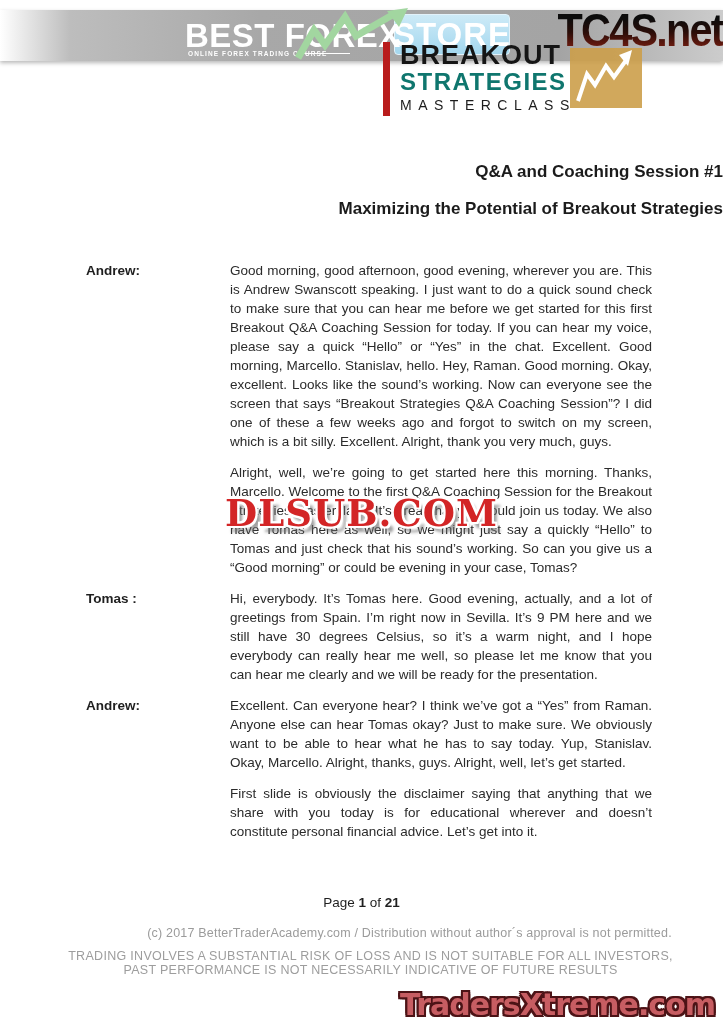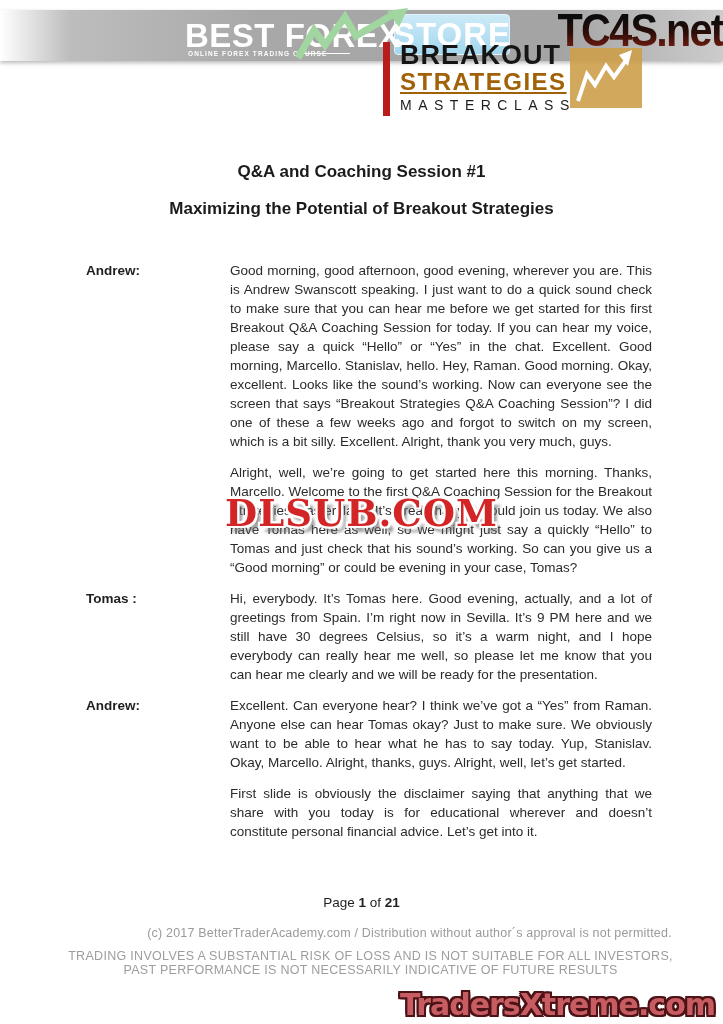--- a/index.html
+++ b/index.html
@@ -38,29 +38,29 @@
     transform:scaleX(.88);transform-origin:right top;
     background:linear-gradient(#0c0c0c 30%,#2a0d08 55%,#8d2314 95%);
     -webkit-background-clip:text;background-clip:text;color:transparent;
   }
   
   .breakout-block{
     position:absolute;top:42px;left:383px;z-index:5;
     border-left:7px solid #b91c1c;padding-left:10px;background:transparent;
   }
   .breakout-l1{font-size:27px;font-weight:bold;color:#151515;letter-spacing:1px;line-height:27px;}
-  .breakout-l2{font-size:24px;font-weight:bold;color:#a16207;letter-spacing:1.5px;line-height:26px;text-decoration:underline;}
+  .breakout-l2{font-size:24px;font-weight:bold;color:#0f766e;letter-spacing:1.5px;line-height:26px;}
   .breakout-l3{font-size:14px;color:#1c1c1c;letter-spacing:6.5px;line-height:21px;}
   .gold-square{
     position:absolute;top:48px;left:570px;width:72px;height:60px;z-index:4;
     background:rgba(204,159,74,.9);
   }
   
   .title1,.title2{
-    position:absolute;left:0;width:723px;text-align:center;
+    position:absolute;left:0;width:723px;text-align:right;
     font-size:17px;font-weight:bold;color:#1b1b1b;
   }
   .title1{top:162px;}
   .title2{top:199px;}
   
   .transcript{position:absolute;top:261px;left:86px;width:566px;}
   .speech{display:flex;}
   .speaker{
     flex:none;width:136px;font-size:13.5px;font-weight:bold;line-height:19px;color:#1f1f1f;
   }

